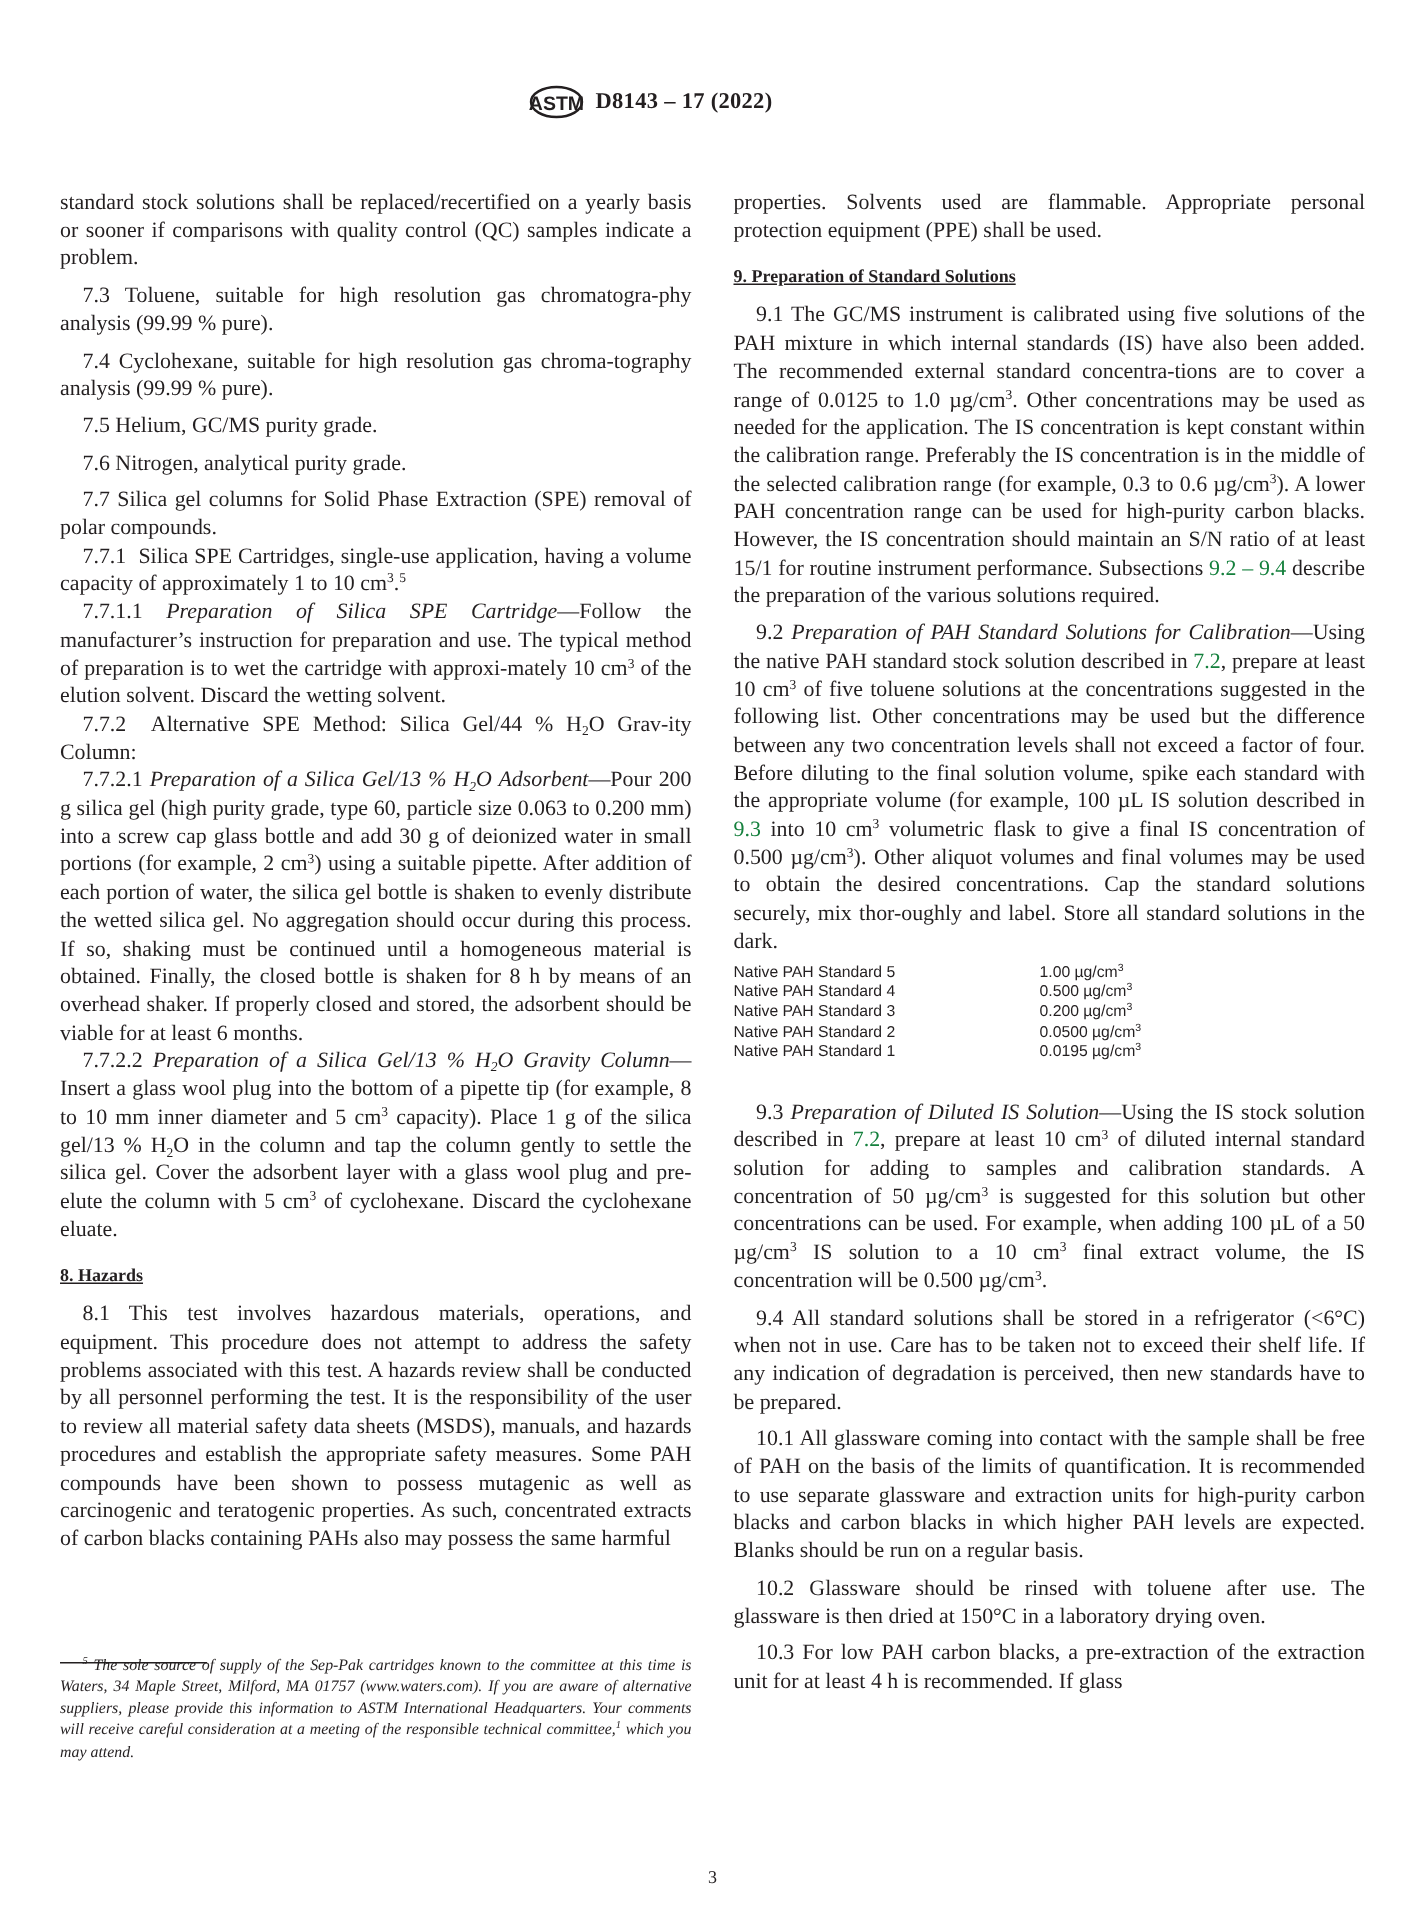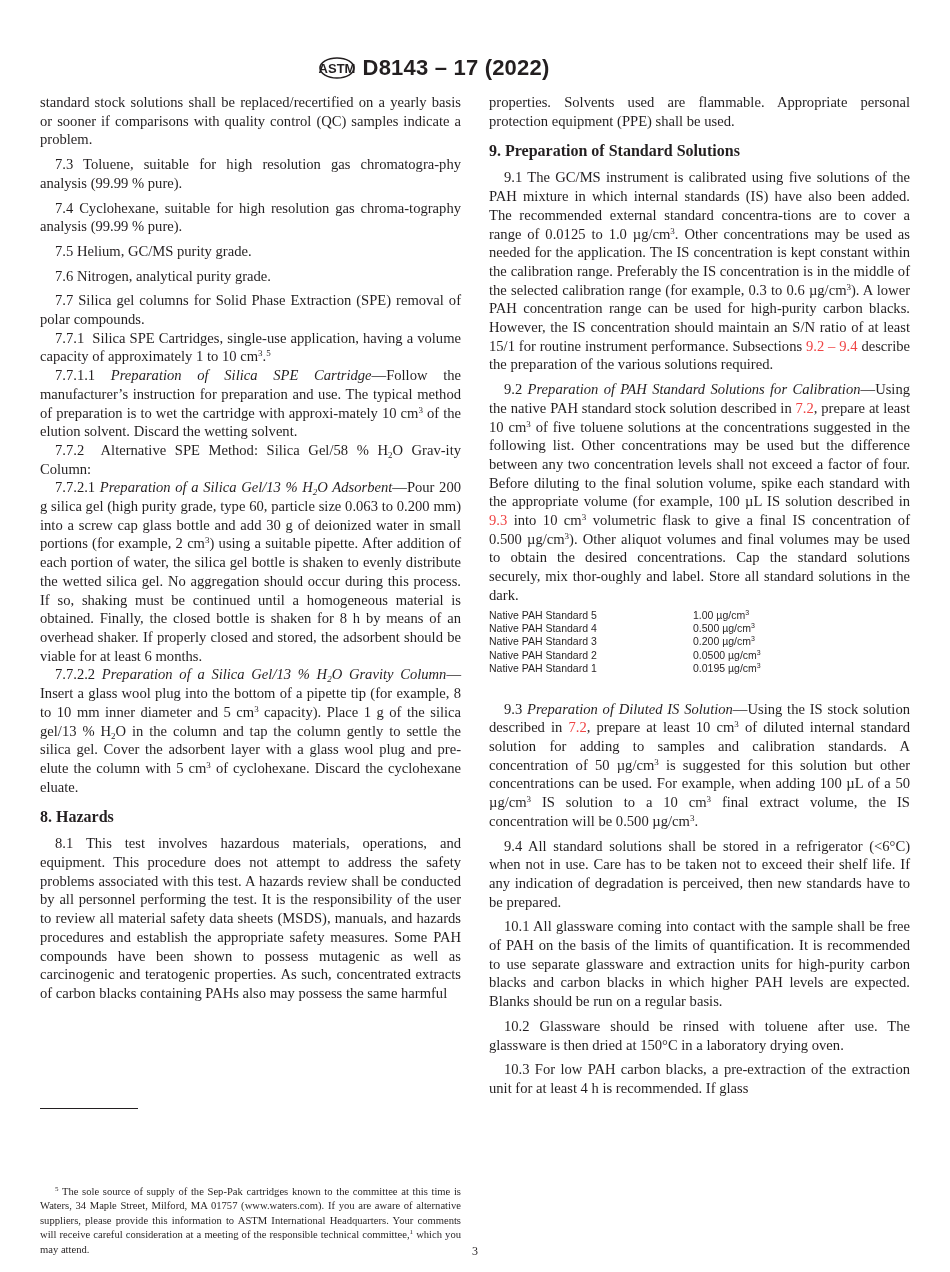--- a/index.html
+++ b/index.html
@@ -1,38 +1,38 @@
 <!DOCTYPE html>
 <html><head>
 <meta charset="utf-8">
 <style>
   html, body { margin: 0; padding: 0; background: #ffffff; }
   body { width: 950px; height: 1272px; position: relative; overflow: hidden;
          font-family: "Liberation Serif", serif; color: #231f20; }
   .header { position: absolute; top: 54px; left: 0; width: 866px; text-align: center;
             display: flex; justify-content: center; align-items: center; gap: 6px; }
   .logo { width: 40px; height: 28px; display: inline-block; }
-  .doc-id { font-family: Liberation Sans, sans-serif; font-weight: bold; font-size: 22px; letter-spacing: 0.2px; }
+  .doc-id { font-family: Liberation Serif, serif; font-weight: bold; font-size: 15px; letter-spacing: 0.2px; }
   .col { position: absolute; top: 93px; width: 421px; font-size: 14.6px; line-height: 18.7px; text-align: justify; }
   .col.left { left: 40px; }
   .col.right { left: 489px; }
   p { margin: 0 0 6px 0; text-indent: 15px; hyphens: manual; }
-  p.noindent { text-indent: 0; }
+  p.noindent { text-indent: 0; margin-top: 33px; }
   p.tight { margin-bottom: 0; font-family: Liberation Serif, serif; }
-  h2 { font-size: 16px; font-weight: bold; margin: 12px 0 8px 0; line-height: 18px; }
+  h2 { font-size: 12px; font-weight: bold; margin: 12px 0 8px 0; line-height: 18px; text-decoration: underline; }
   em { font-style: italic; }
   sup { font-size: 9px; line-height: 0; vertical-align: 5px; }
   sub { font-size: 9px; line-height: 0; vertical-align: -3px; }
-  .xref { color: #ef4444; }
+  .xref { color: #15803d; }
   .std-table { font-family: "Liberation Sans", sans-serif; font-size: 10.5px; line-height: 13.4px; margin: 4px 0 24px 0; width: 100%; border-collapse: collapse; }
   .std-table td { padding: 0; vertical-align: top; }
   .std-table td.name { width: 204px; }
   .std-table sup { font-size: 7px; vertical-align: 4px; }
   .footnote-rule { position: absolute; left: 40px; top: 1108px; width: 98px; border-top: 1px solid #231f20; }
-  .footnote { position: absolute; left: 40px; top: 1185px; width: 421px; font-size: 10.6px; line-height: 14.4px; text-align: justify; }
+  .footnote { position: absolute; left: 40px; top: 1104px; width: 421px; font-size: 10.6px; line-height: 14.4px; text-align: justify; font-style: italic; }
   .footnote p { text-indent: 15px; margin: 0; }
   .footnote sup { font-size: 7px; vertical-align: 4px; }
   .page-num { position: absolute; top: 1244px; left: 0; width: 950px; text-align: center; font-size: 12px; }
 </style>
 </head>
 <body>
 
 <div class="header">
   <svg class="logo" viewBox="0 0 40 28">
     <ellipse cx="20" cy="14" rx="17" ry="10" fill="none" stroke="#231f20" stroke-width="1.6"></ellipse>
@@ -43,21 +43,21 @@
 
 <div class="col left">
   <p class="noindent">standard stock solutions shall be replaced/recertified on a yearly basis or sooner if comparisons with quality control (QC) samples indicate a problem.</p>
   <p>7.3 Toluene, suitable for high resolution gas chromatogra-phy analysis (99.99 % pure).</p>
   <p>7.4 Cyclohexane, suitable for high resolution gas chroma-tography analysis (99.99 % pure).</p>
   <p>7.5 Helium, GC/MS purity grade.</p>
   <p>7.6 Nitrogen, analytical purity grade.</p>
   <p class="tight">7.7 Silica gel columns for Solid Phase Extraction (SPE) removal of polar compounds.</p>
   <p class="tight"><span>7.7.1</span>&nbsp; <span>Silica SPE Cartridges, single-use application, having a volume capacity of approximately 1 to 10 cm</span><sup>3</sup><span>.</span><sup>5</sup></p>
   <p class="tight"><span>7.7.1.1</span> <em>Preparation of Silica SPE Cartridge</em><span>—Follow the manufacturer’s instruction for preparation and use. The typical method of preparation is to wet the cartridge with approxi-mately 10 cm</span><sup>3</sup><span> of the elution solvent. Discard the wetting solvent.</span></p>
-  <p class="tight"><span>7.7.2</span>&nbsp; <span>Alternative SPE Method: Silica Gel/58 % H</span><sub>2</sub><span>O Grav-ity Column:</span></p>
+  <p class="tight"><span>7.7.2</span>&nbsp; <span>Alternative SPE Method: Silica Gel/44 % H</span><sub>2</sub><span>O Grav-ity Column:</span></p>
   <p class="tight"><span>7.7.2.1</span> <em><span>Preparation of a Silica Gel/13 % H</span><sub>2</sub><span>O Adsorbent</span></em><span>—Pour 200 g silica gel (high purity grade, type 60, particle size 0.063 to 0.200 mm) into a screw cap glass bottle and add 30 g of deionized water in small portions (for example, 2 cm</span><sup>3</sup><span>) using a suitable pipette. After addition of each portion of water, the silica gel bottle is shaken to evenly distribute the wetted silica gel. No aggregation should occur during this process. If so, shaking must be continued until a homogeneous material is obtained. Finally, the closed bottle is shaken for 8 h by means of an overhead shaker. If properly closed and stored, the adsorbent should be viable for at least 6 months.</span></p>
   <p><span>7.7.2.2</span> <em><span>Preparation of a Silica Gel/13 % H</span><sub>2</sub><span>O Gravity Column</span></em><span>—Insert a glass wool plug into the bottom of a pipette tip (for example, 8 to 10 mm inner diameter and 5 cm</span><sup>3</sup><span> capacity). Place 1 g of the silica gel/13 % H</span><sub>2</sub><span>O in the column and tap the column gently to settle the silica gel. Cover the adsorbent layer with a glass wool plug and pre-elute the column with 5 cm</span><sup>3</sup><span> of cyclohexane. Discard the cyclohexane eluate.</span></p>
   <h2>8.  Hazards</h2>
   <p>8.1 This test involves hazardous materials, operations, and equipment. This procedure does not attempt to address the safety problems associated with this test. A hazards review shall be conducted by all personnel performing the test. It is the responsibility of the user to review all material safety data sheets (MSDS), manuals, and hazards procedures and establish the appropriate safety measures. Some PAH compounds have been shown to possess mutagenic as well as carcinogenic and teratogenic properties. As such, concentrated extracts of carbon blacks containing PAHs also may possess the same harmful</p>
 </div>
 
 <div class="footnote-rule"></div>
 <div class="footnote">
   <p><sup>5</sup><span> The sole source of supply of the Sep-Pak cartridges known to the committee at this time is Waters, 34 Maple Street, Milford, MA 01757 (www.waters.com). If you are aware of alternative suppliers, please provide this information to ASTM International Headquarters. Your comments will receive careful consideration at a meeting of the responsible technical committee,</span><sup>1</sup><span> which you may attend.</span></p>
 </div>

